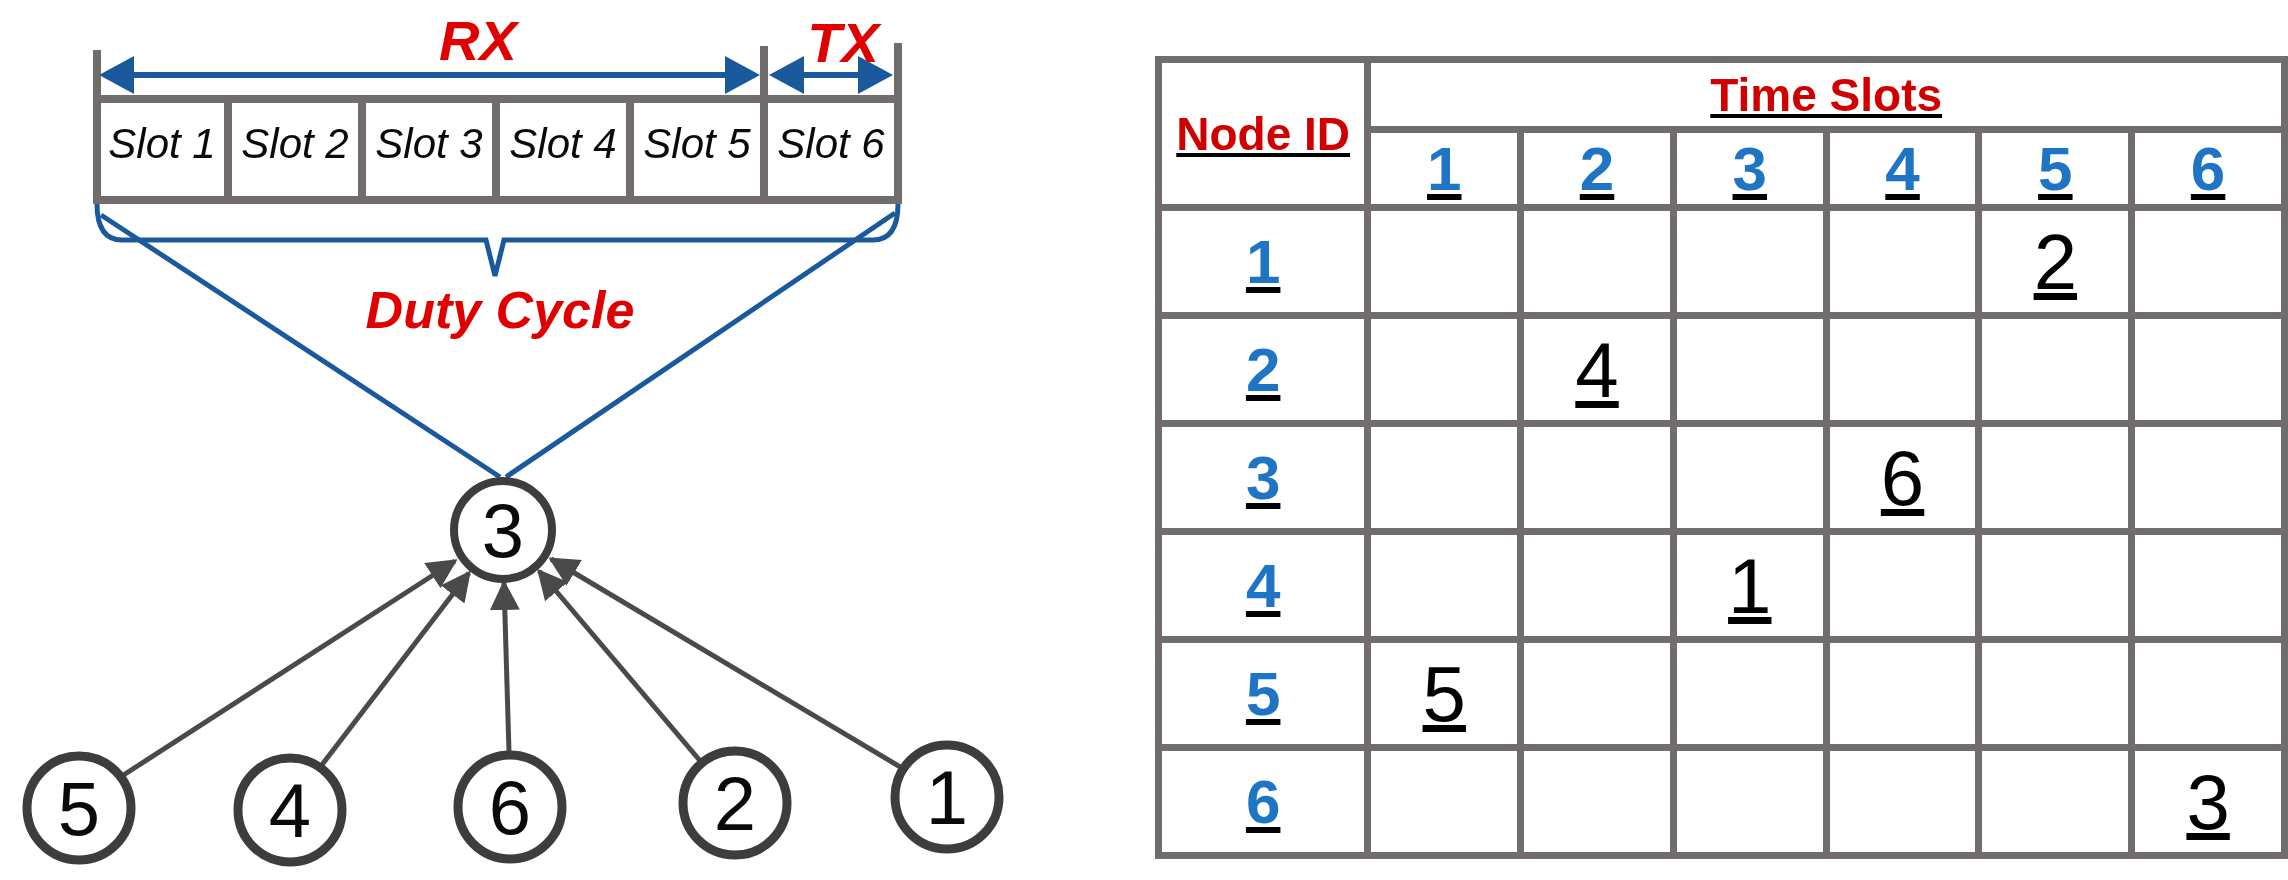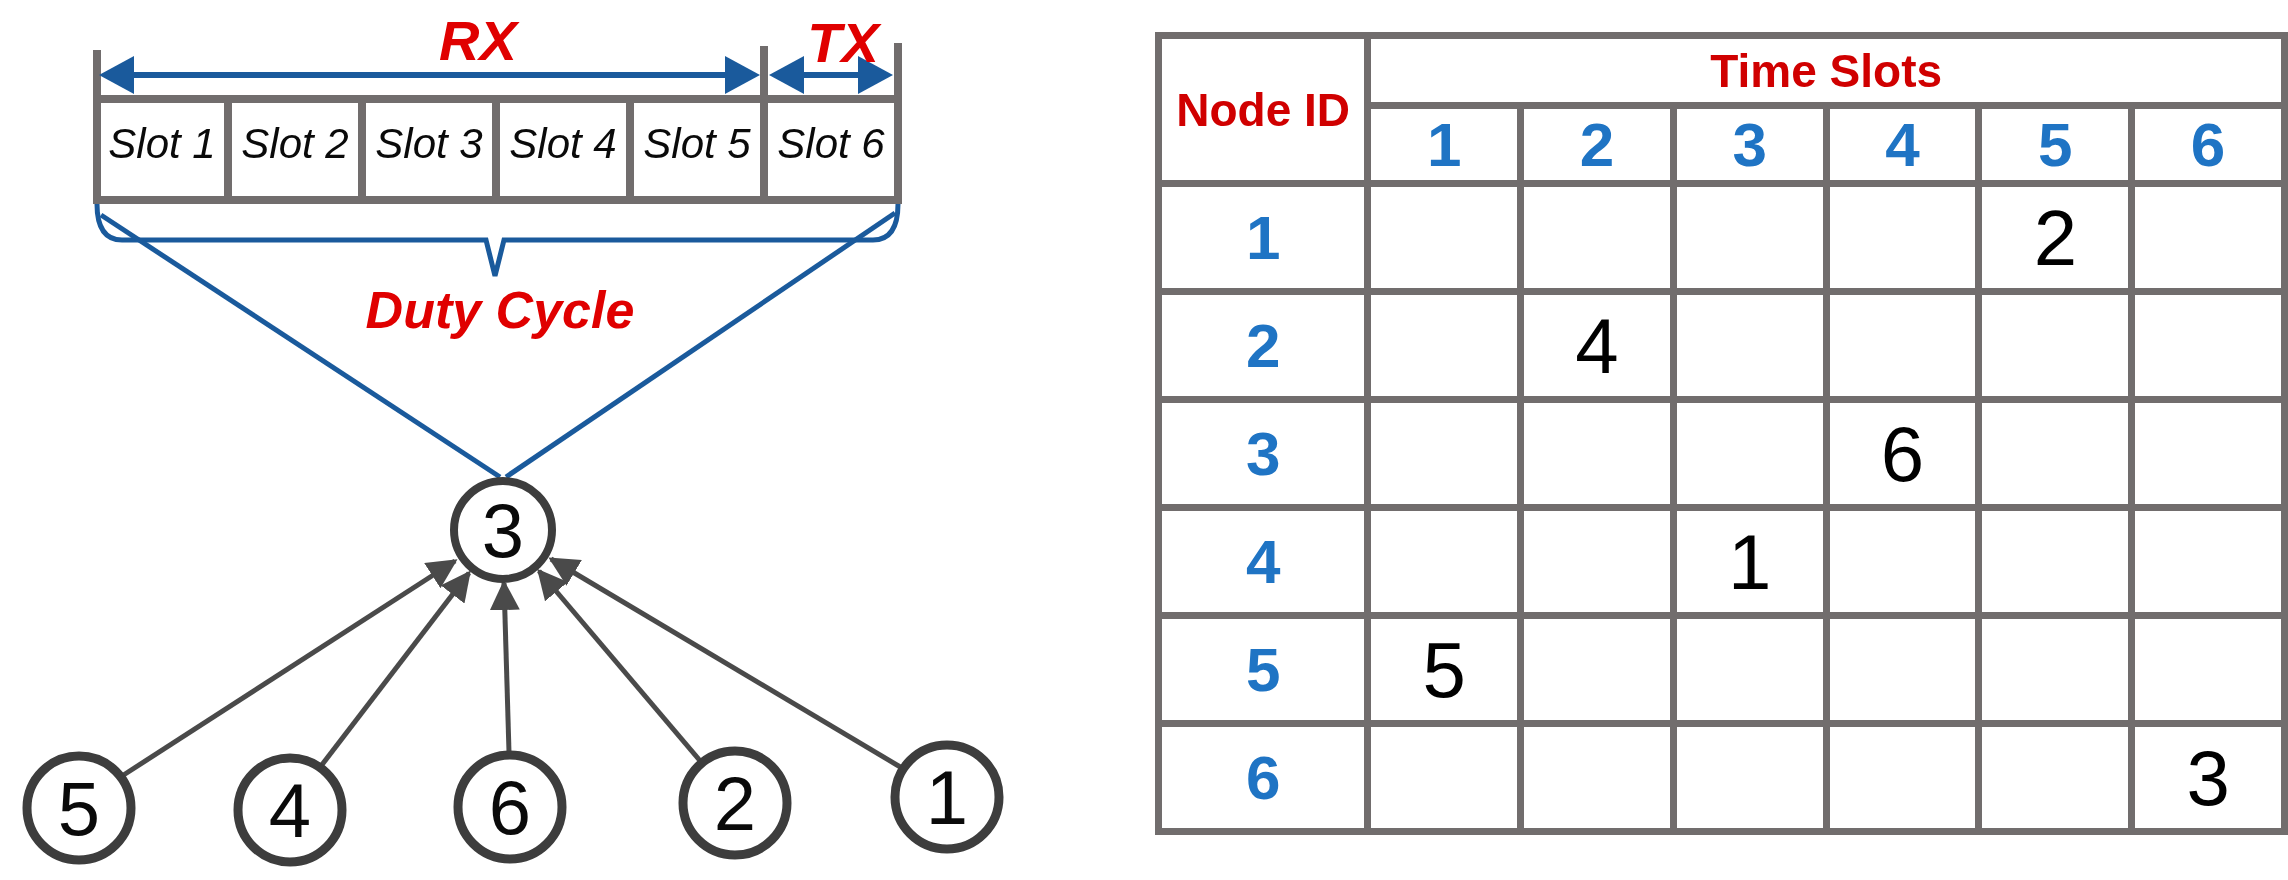--- a/index.html
+++ b/index.html
@@ -16,21 +16,21 @@
   .blue-line{stroke:var(--diagram_blue);stroke-width:6;fill:none;}
   .blue-thin{stroke:var(--diagram_blue);stroke-width:5;fill:none;}
   .blue-fill{fill:var(--diagram_blue);stroke:none;}
   .slot-text{font:italic 42px "Liberation Sans",sans-serif;fill:#0a0a0a;text-anchor:middle;}
   .rxtx-text{font:italic 700 56px "Liberation Sans",sans-serif;fill:var(--diagram_red);text-anchor:middle;}
   .duty-text{font:italic 700 52px "Liberation Sans",sans-serif;fill:var(--diagram_red);text-anchor:middle;}
   .node-circle{fill:#ffffff;stroke:var(--node_dark);stroke-width:9;}
   .node-text{font:500 76px "Liberation Sans",sans-serif;fill:#0a0a0a;text-anchor:middle;}
   .edge{stroke:var(--arrow_gray);stroke-width:5;fill:none;}
   
-  #table-wrap{position:absolute;left:1155px;top:32px;}
+  #table-wrap{position:absolute;left:1155px;top:56px;text-decoration:underline;}
   table.sched{border-collapse:collapse;table-layout:fixed;}
   table.sched th,table.sched td{border:7px solid var(--line_gray);padding:0;text-align:center;
        vertical-align:middle;line-height:1;overflow:hidden;}
   th.nodeid{width:206px;font:700 46px "Liberation Sans",sans-serif;color:var(--table_red);}
   th.tslots{height:63px;font:700 46px "Liberation Sans",sans-serif;color:var(--table_red);}
   tr.colnums th{width:150px;height:71px;font:700 62px "Liberation Sans",sans-serif;color:var(--table_blue);}
   td.rid{font:700 62px "Liberation Sans",sans-serif;color:var(--table_blue);}
   tr.datarow{height:108px;}
   td.cell{font:400 78px "Liberation Sans",sans-serif;color:var(--value_black);}
 </style>

